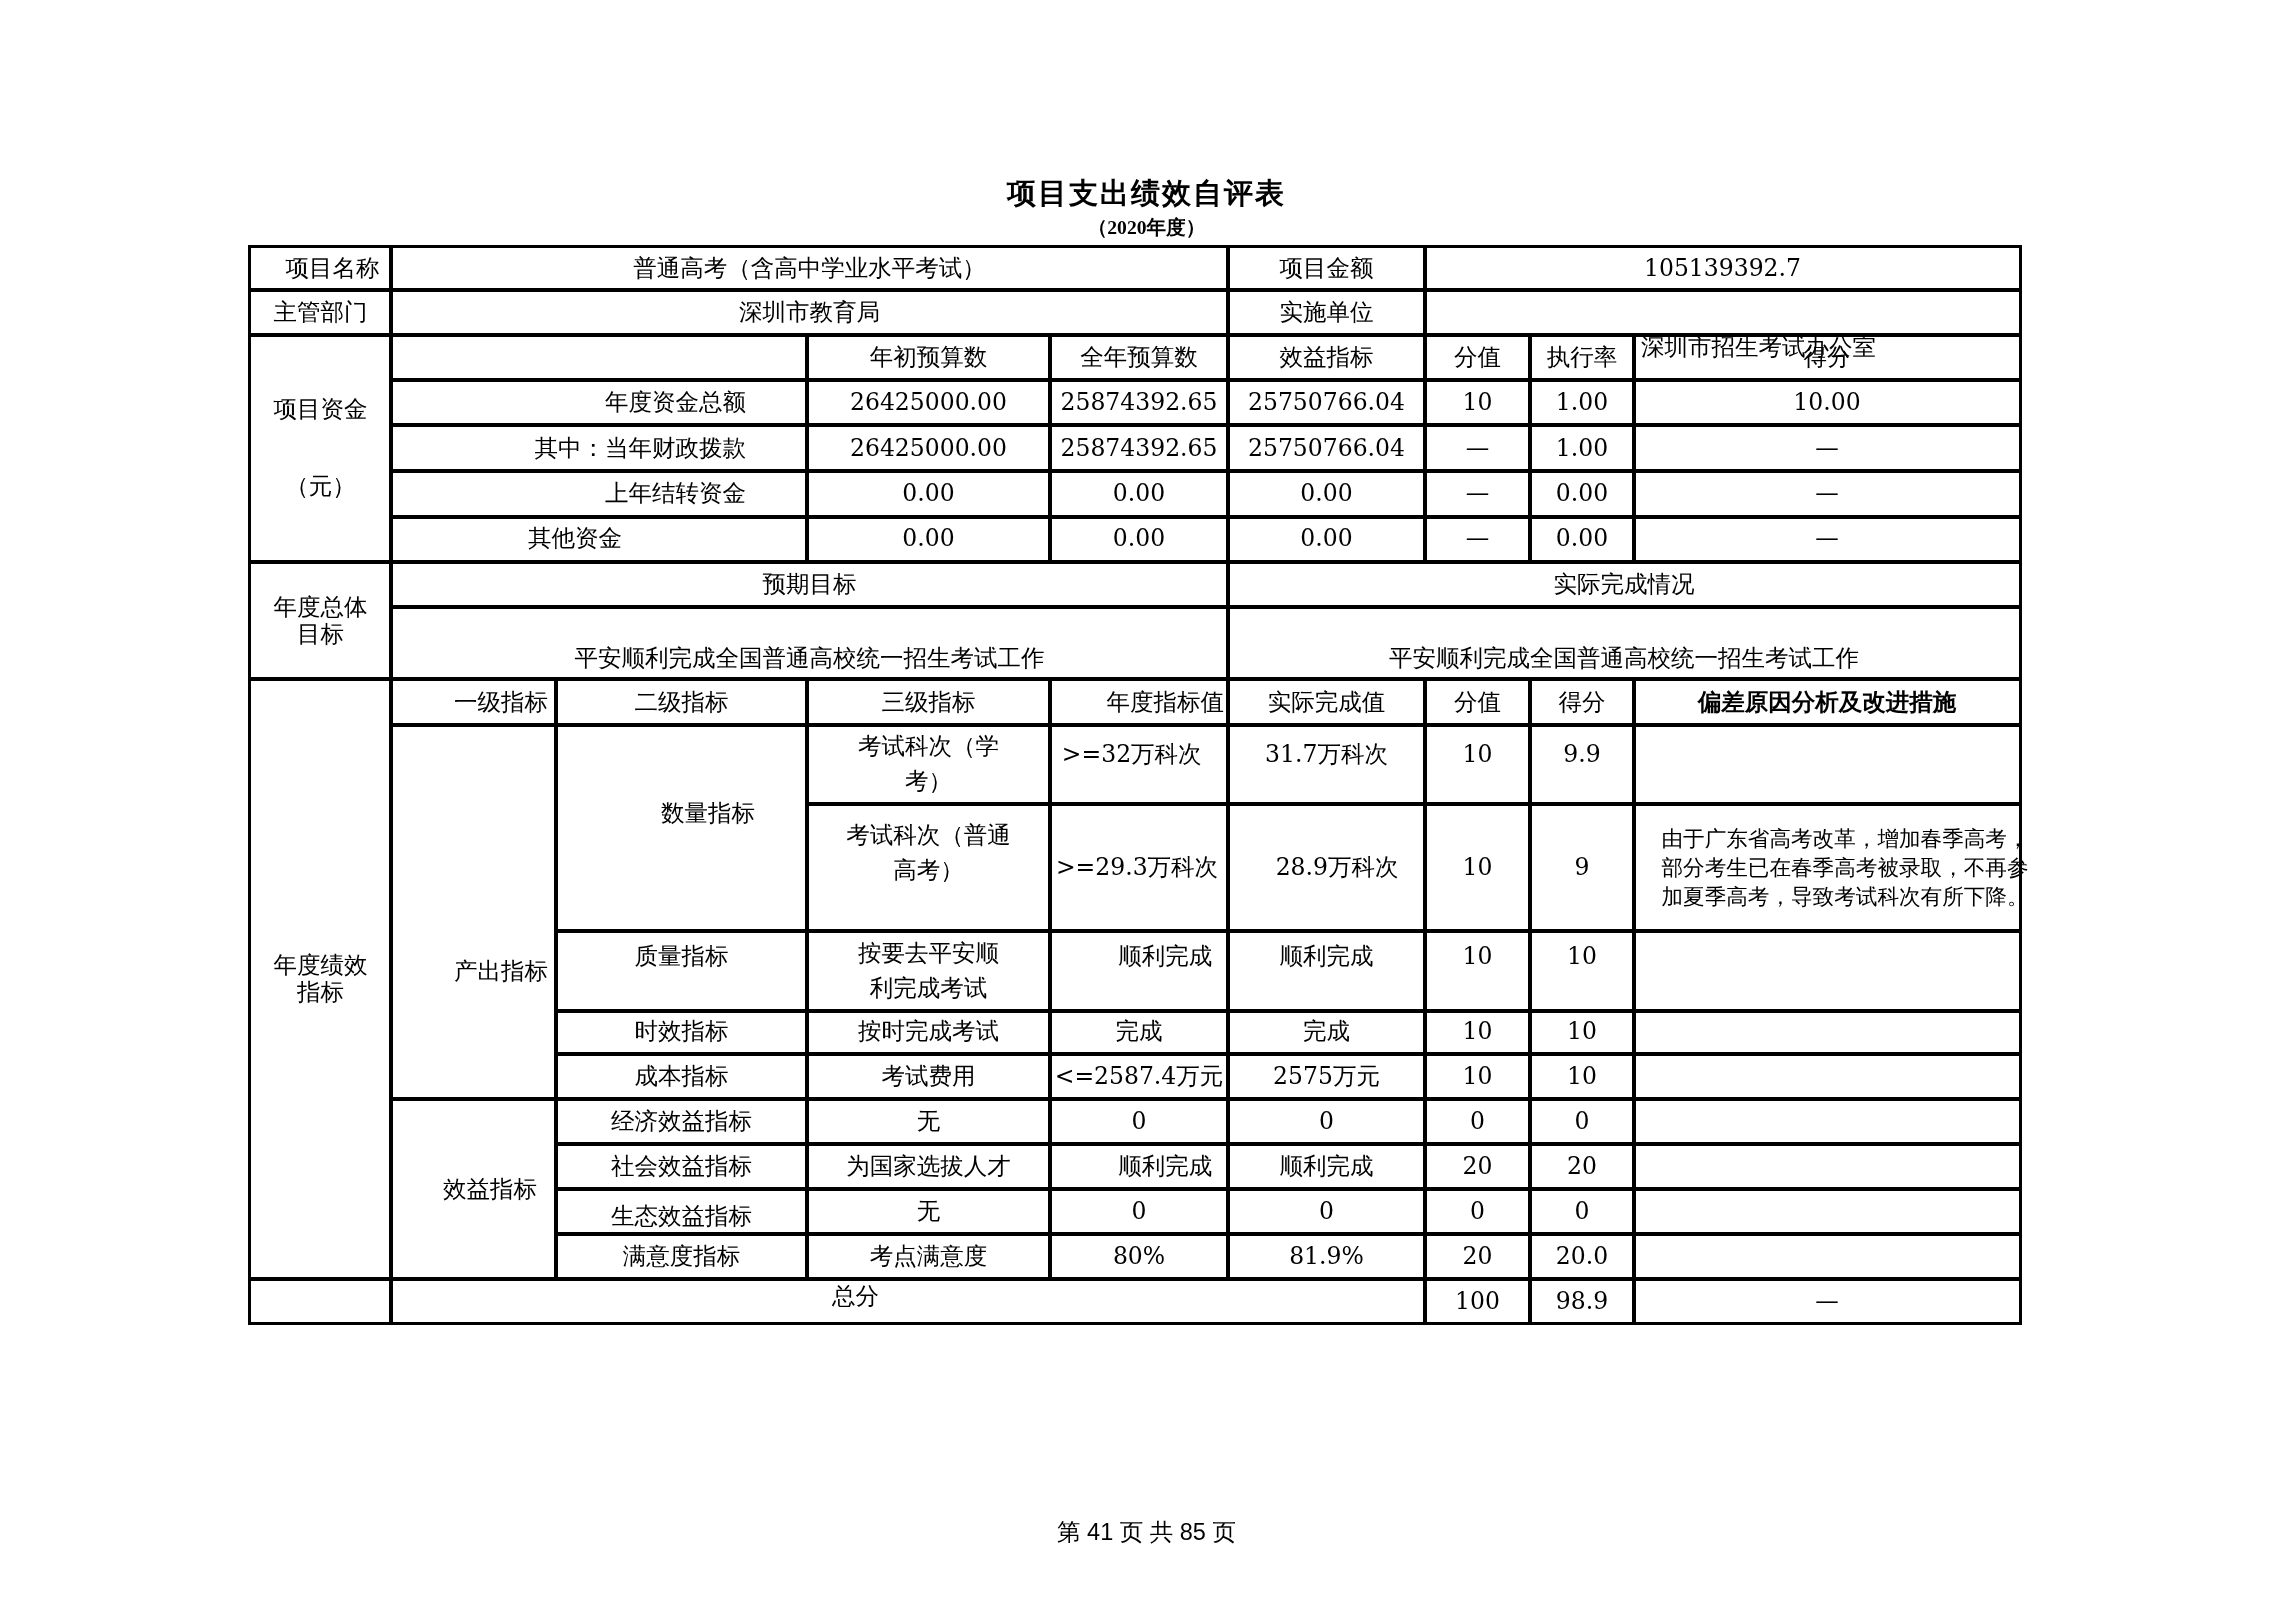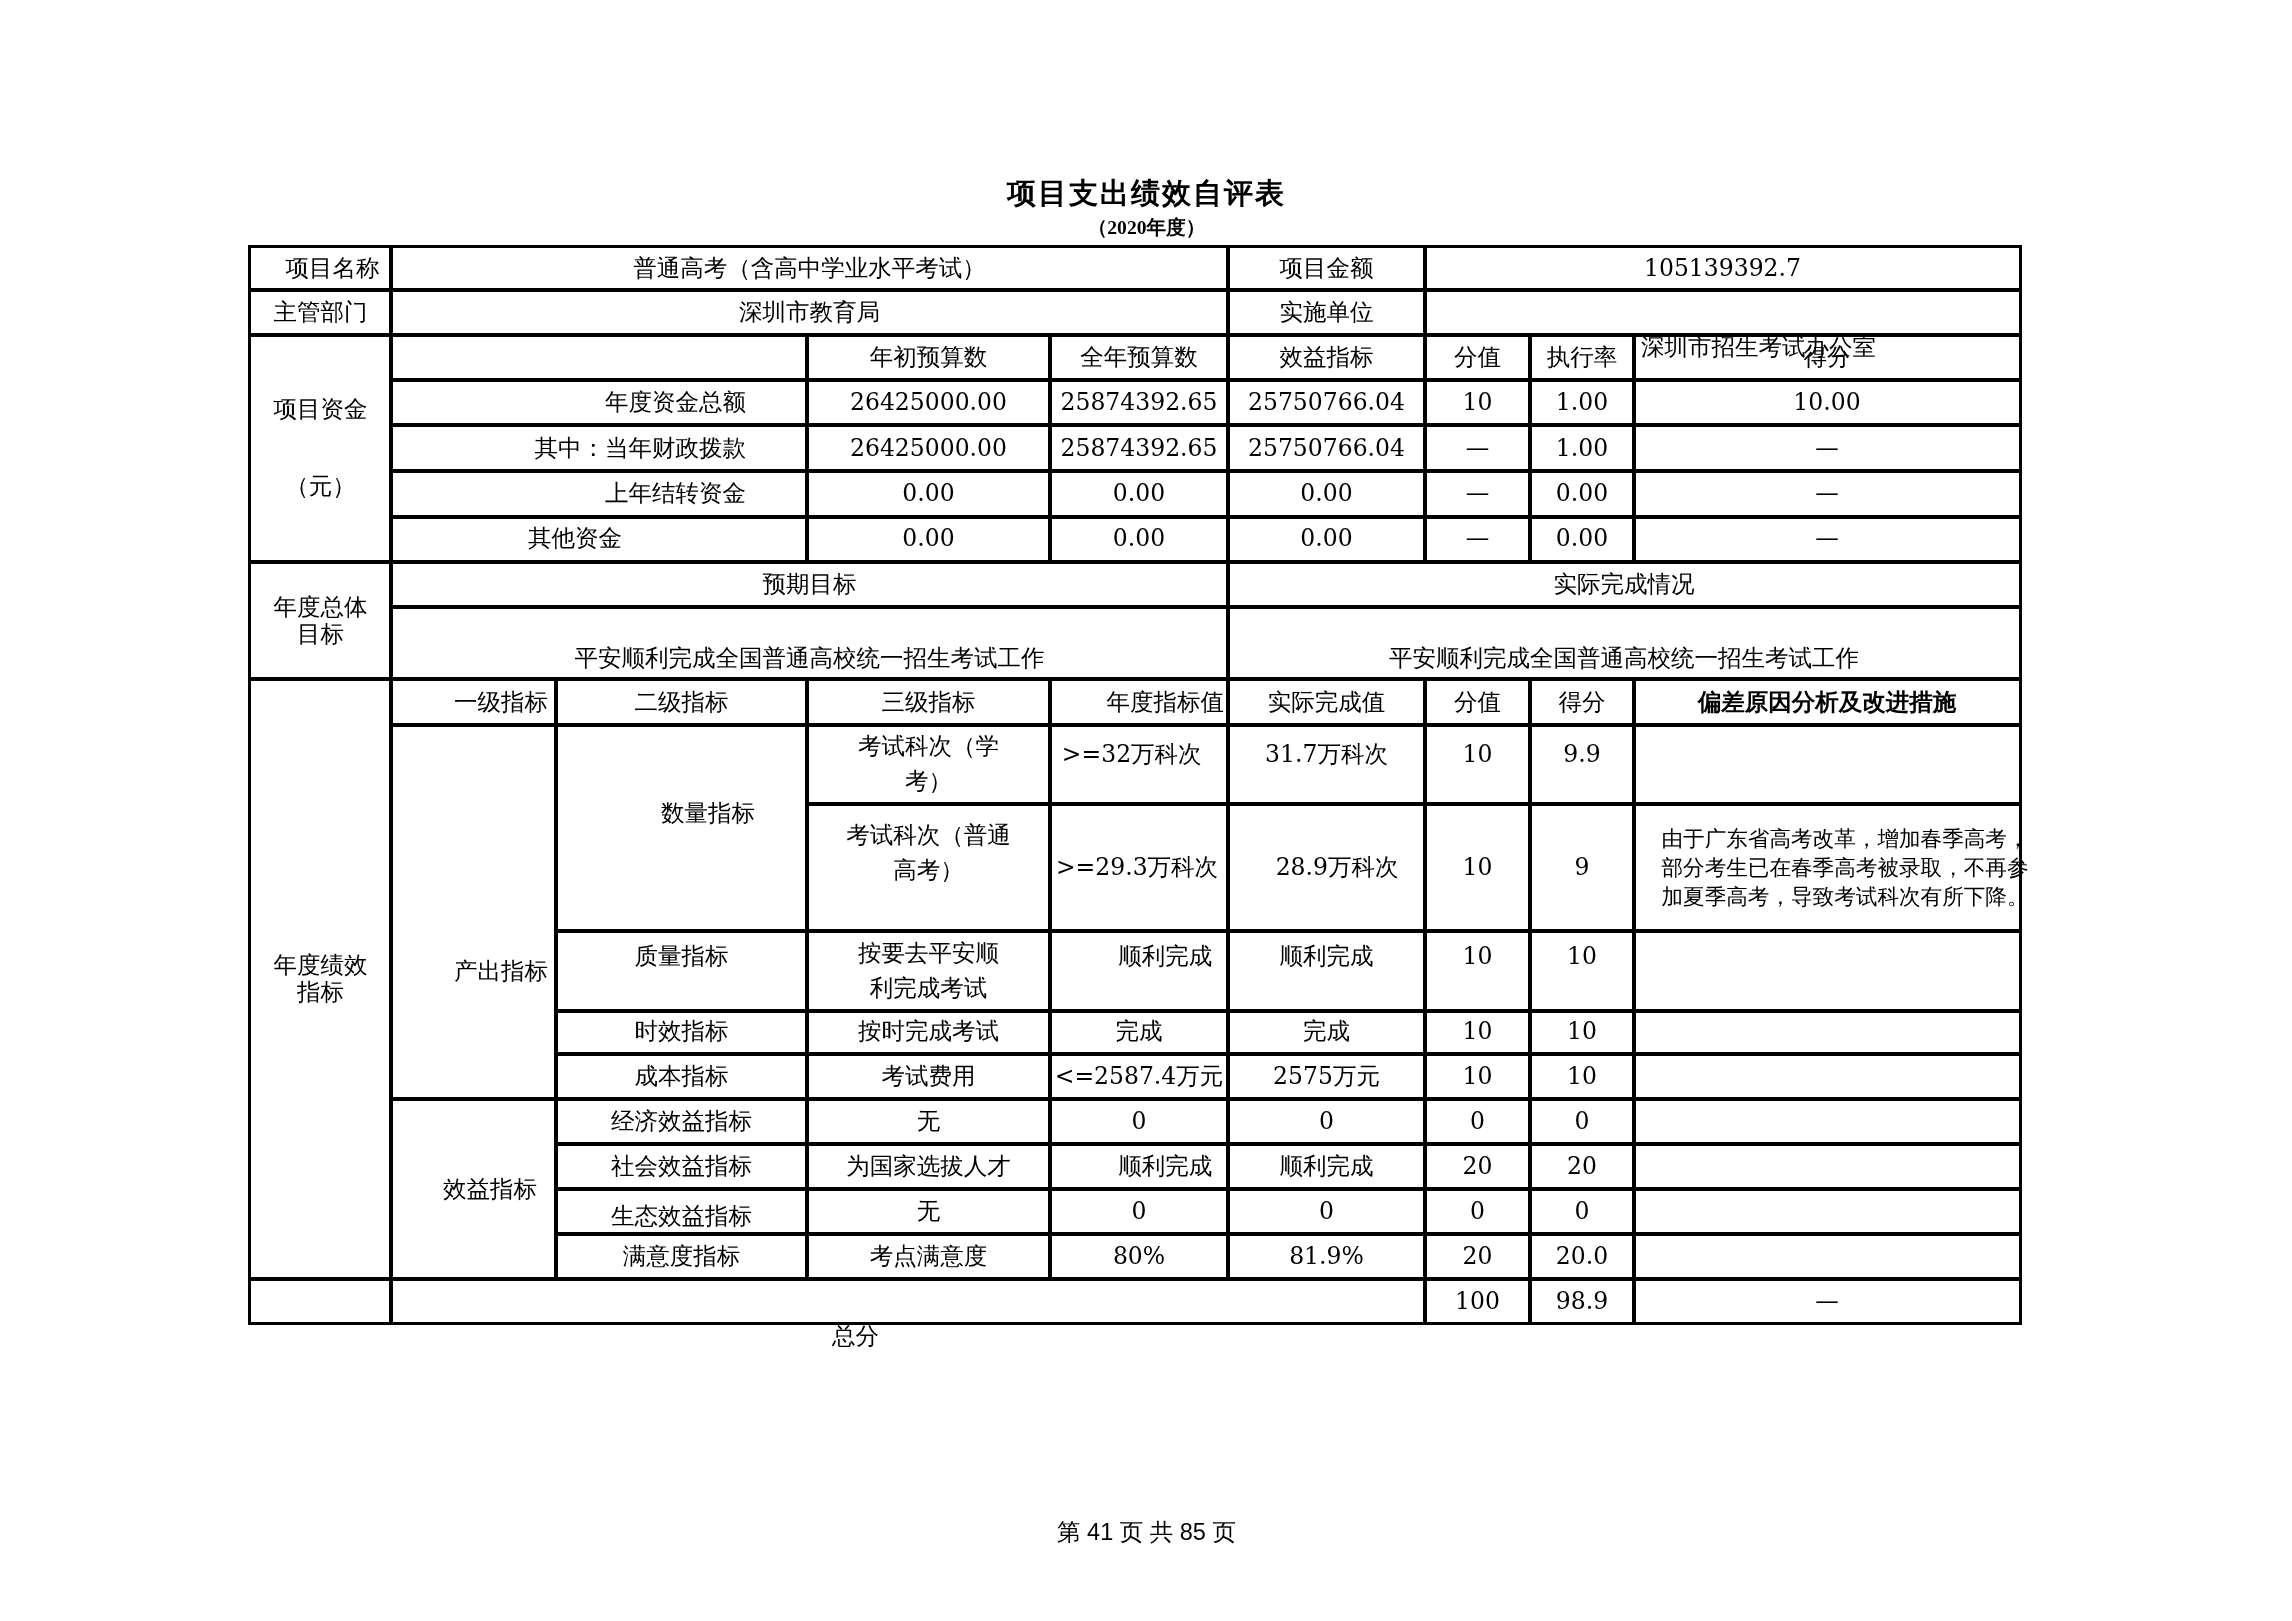--- a/index.html
+++ b/index.html
@@ -220,20 +220,20 @@
   <div class="c" style="left:1532px;top:1191px;width:100px;height:41px;">0</div>
   <div class="c small" style="left:1636px;top:1191px;width:382px;height:41px;"></div>
 
   <div class="c" style="left:809px;top:1236px;width:239px;height:41px;">考点满意度</div>
   <div class="c" style="left:1052px;top:1236px;width:174px;height:41px;">80%</div>
   <div class="c" style="left:1230px;top:1236px;width:193px;height:41px;">81.9%</div>
   <div class="c" style="left:1427px;top:1236px;width:101px;height:41px;">20</div>
   <div class="c" style="left:1532px;top:1236px;width:100px;height:41px;">20.0</div>
   <div class="c small" style="left:1636px;top:1236px;width:382px;height:41px;"></div>
 
-  <div class="c" style="left:393px;top:1321px;width:1030px;height:30px;padding-right:111px;">总分</div>
+  <div class="c" style="left:393px;top:1281px;width:1030px;height:30px;padding-right:111px;">总分</div>
   <div class="c" style="left:1427px;top:1281px;width:101px;height:40px;">100</div>
   <div class="c" style="left:1532px;top:1281px;width:100px;height:40px;">98.9</div>
   <div class="c" style="left:1636px;top:1281px;width:382px;height:40px;">—</div>
 </div>
 
 <div class="footer">第 41 页 共 85 页</div>
 
 
 </body></html>

